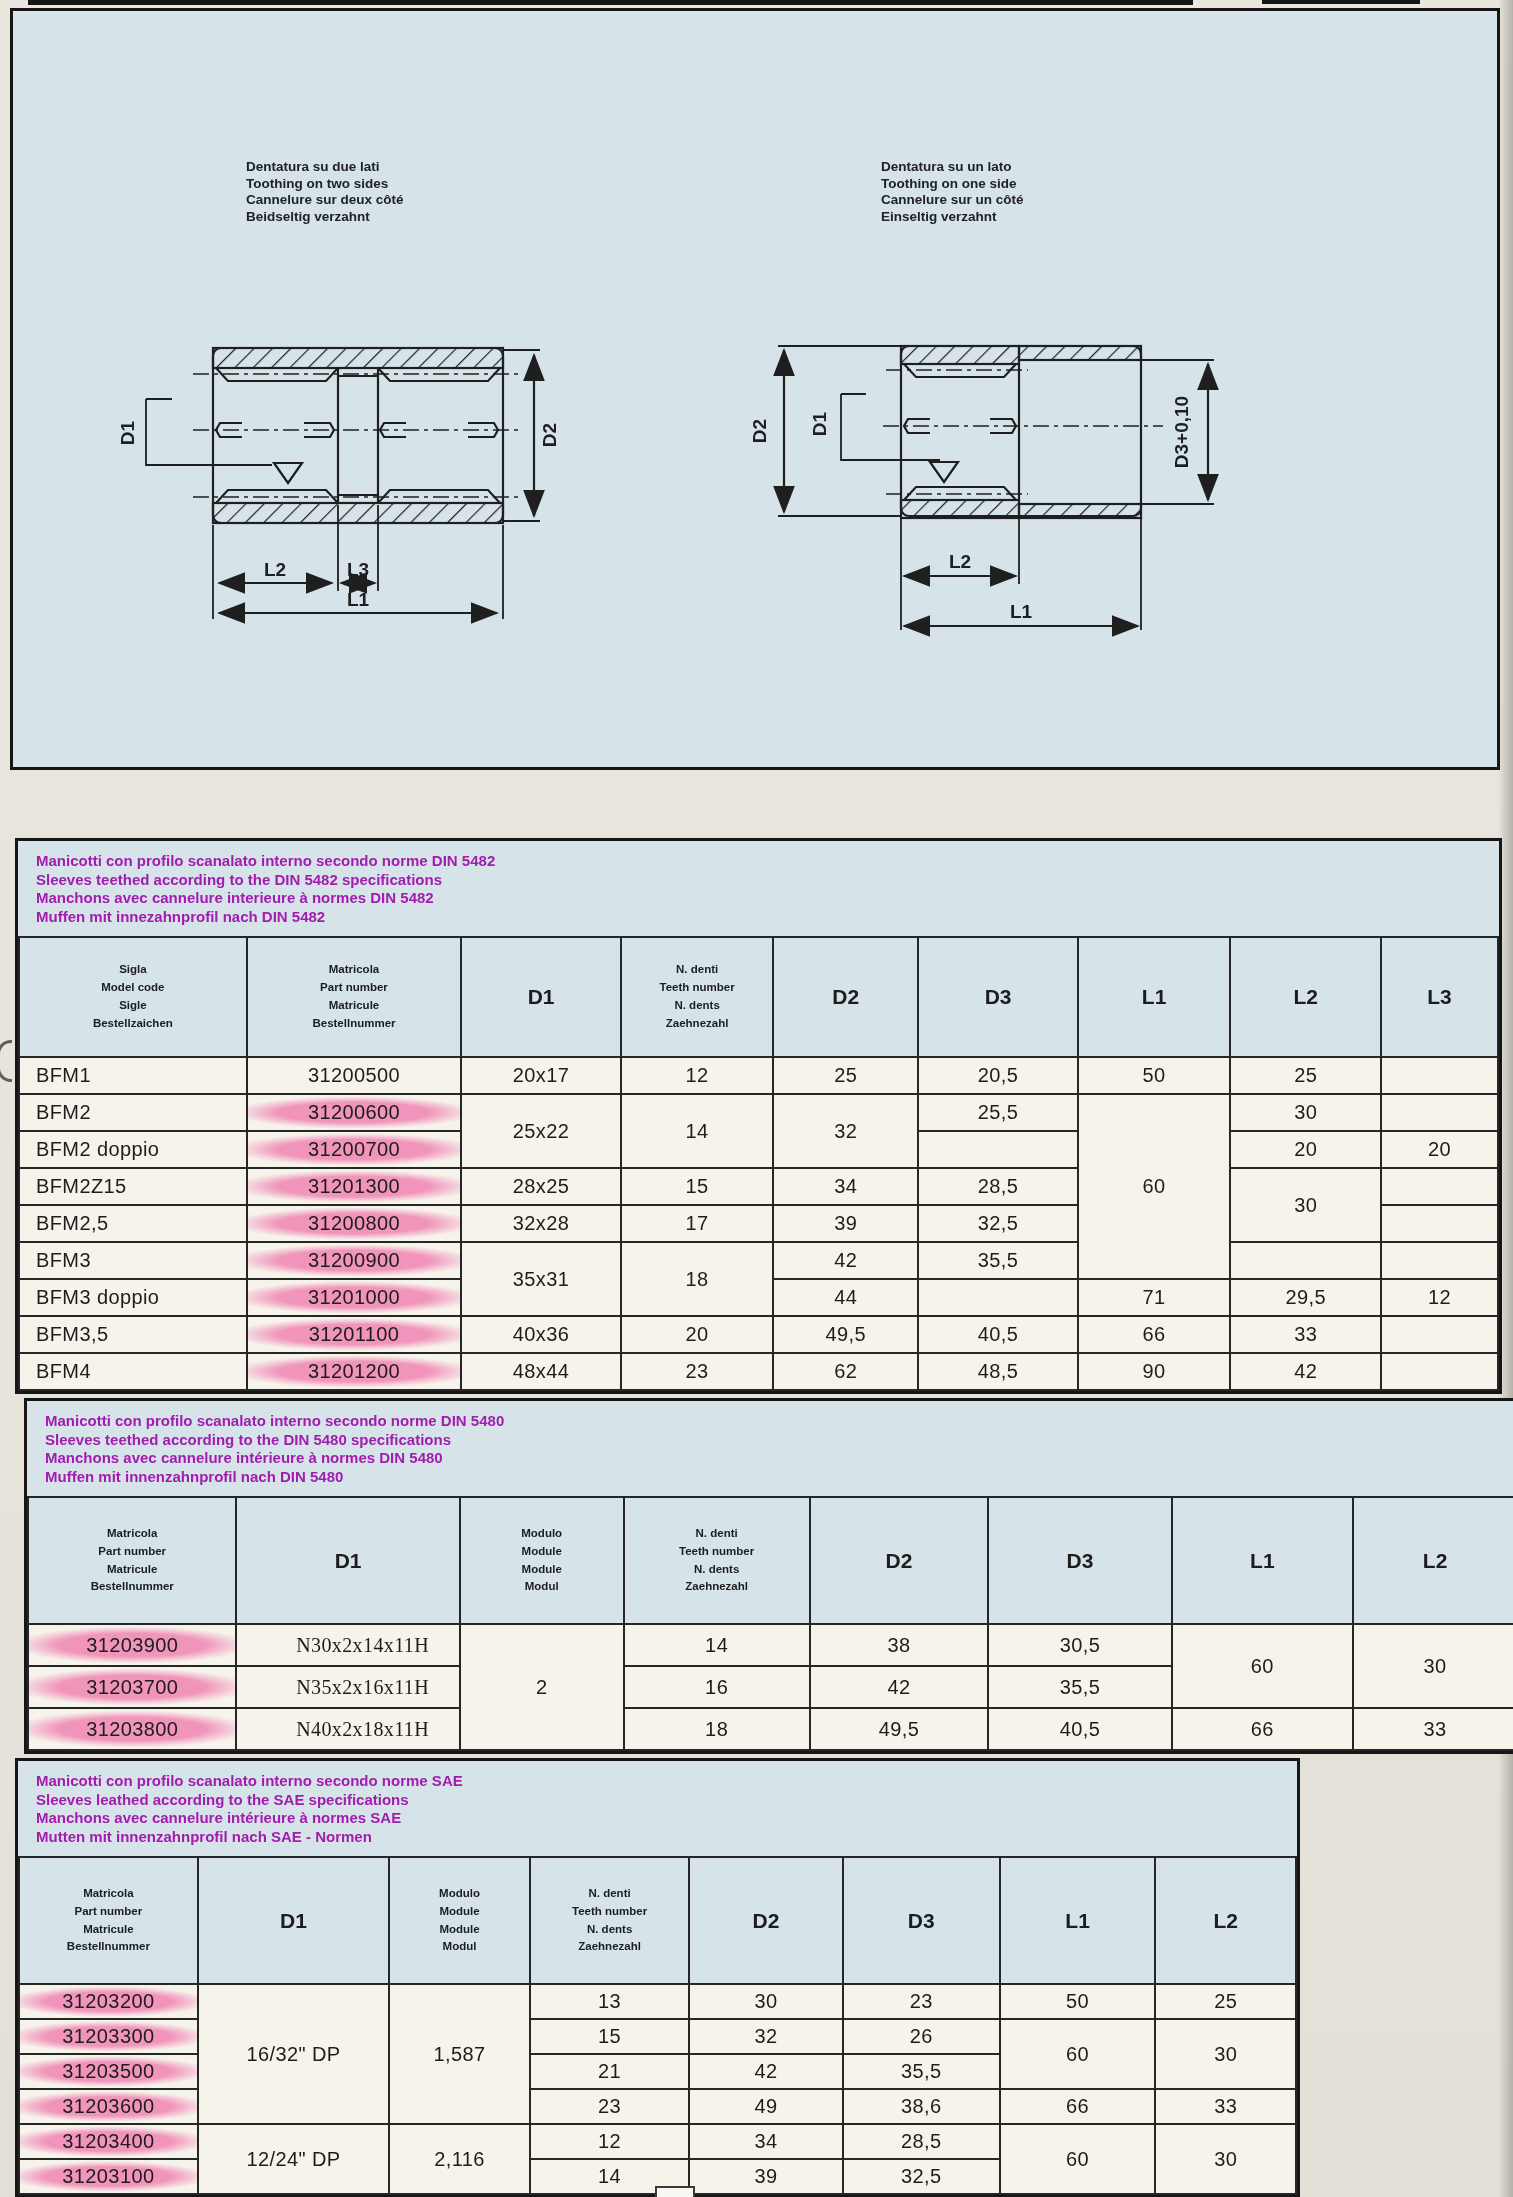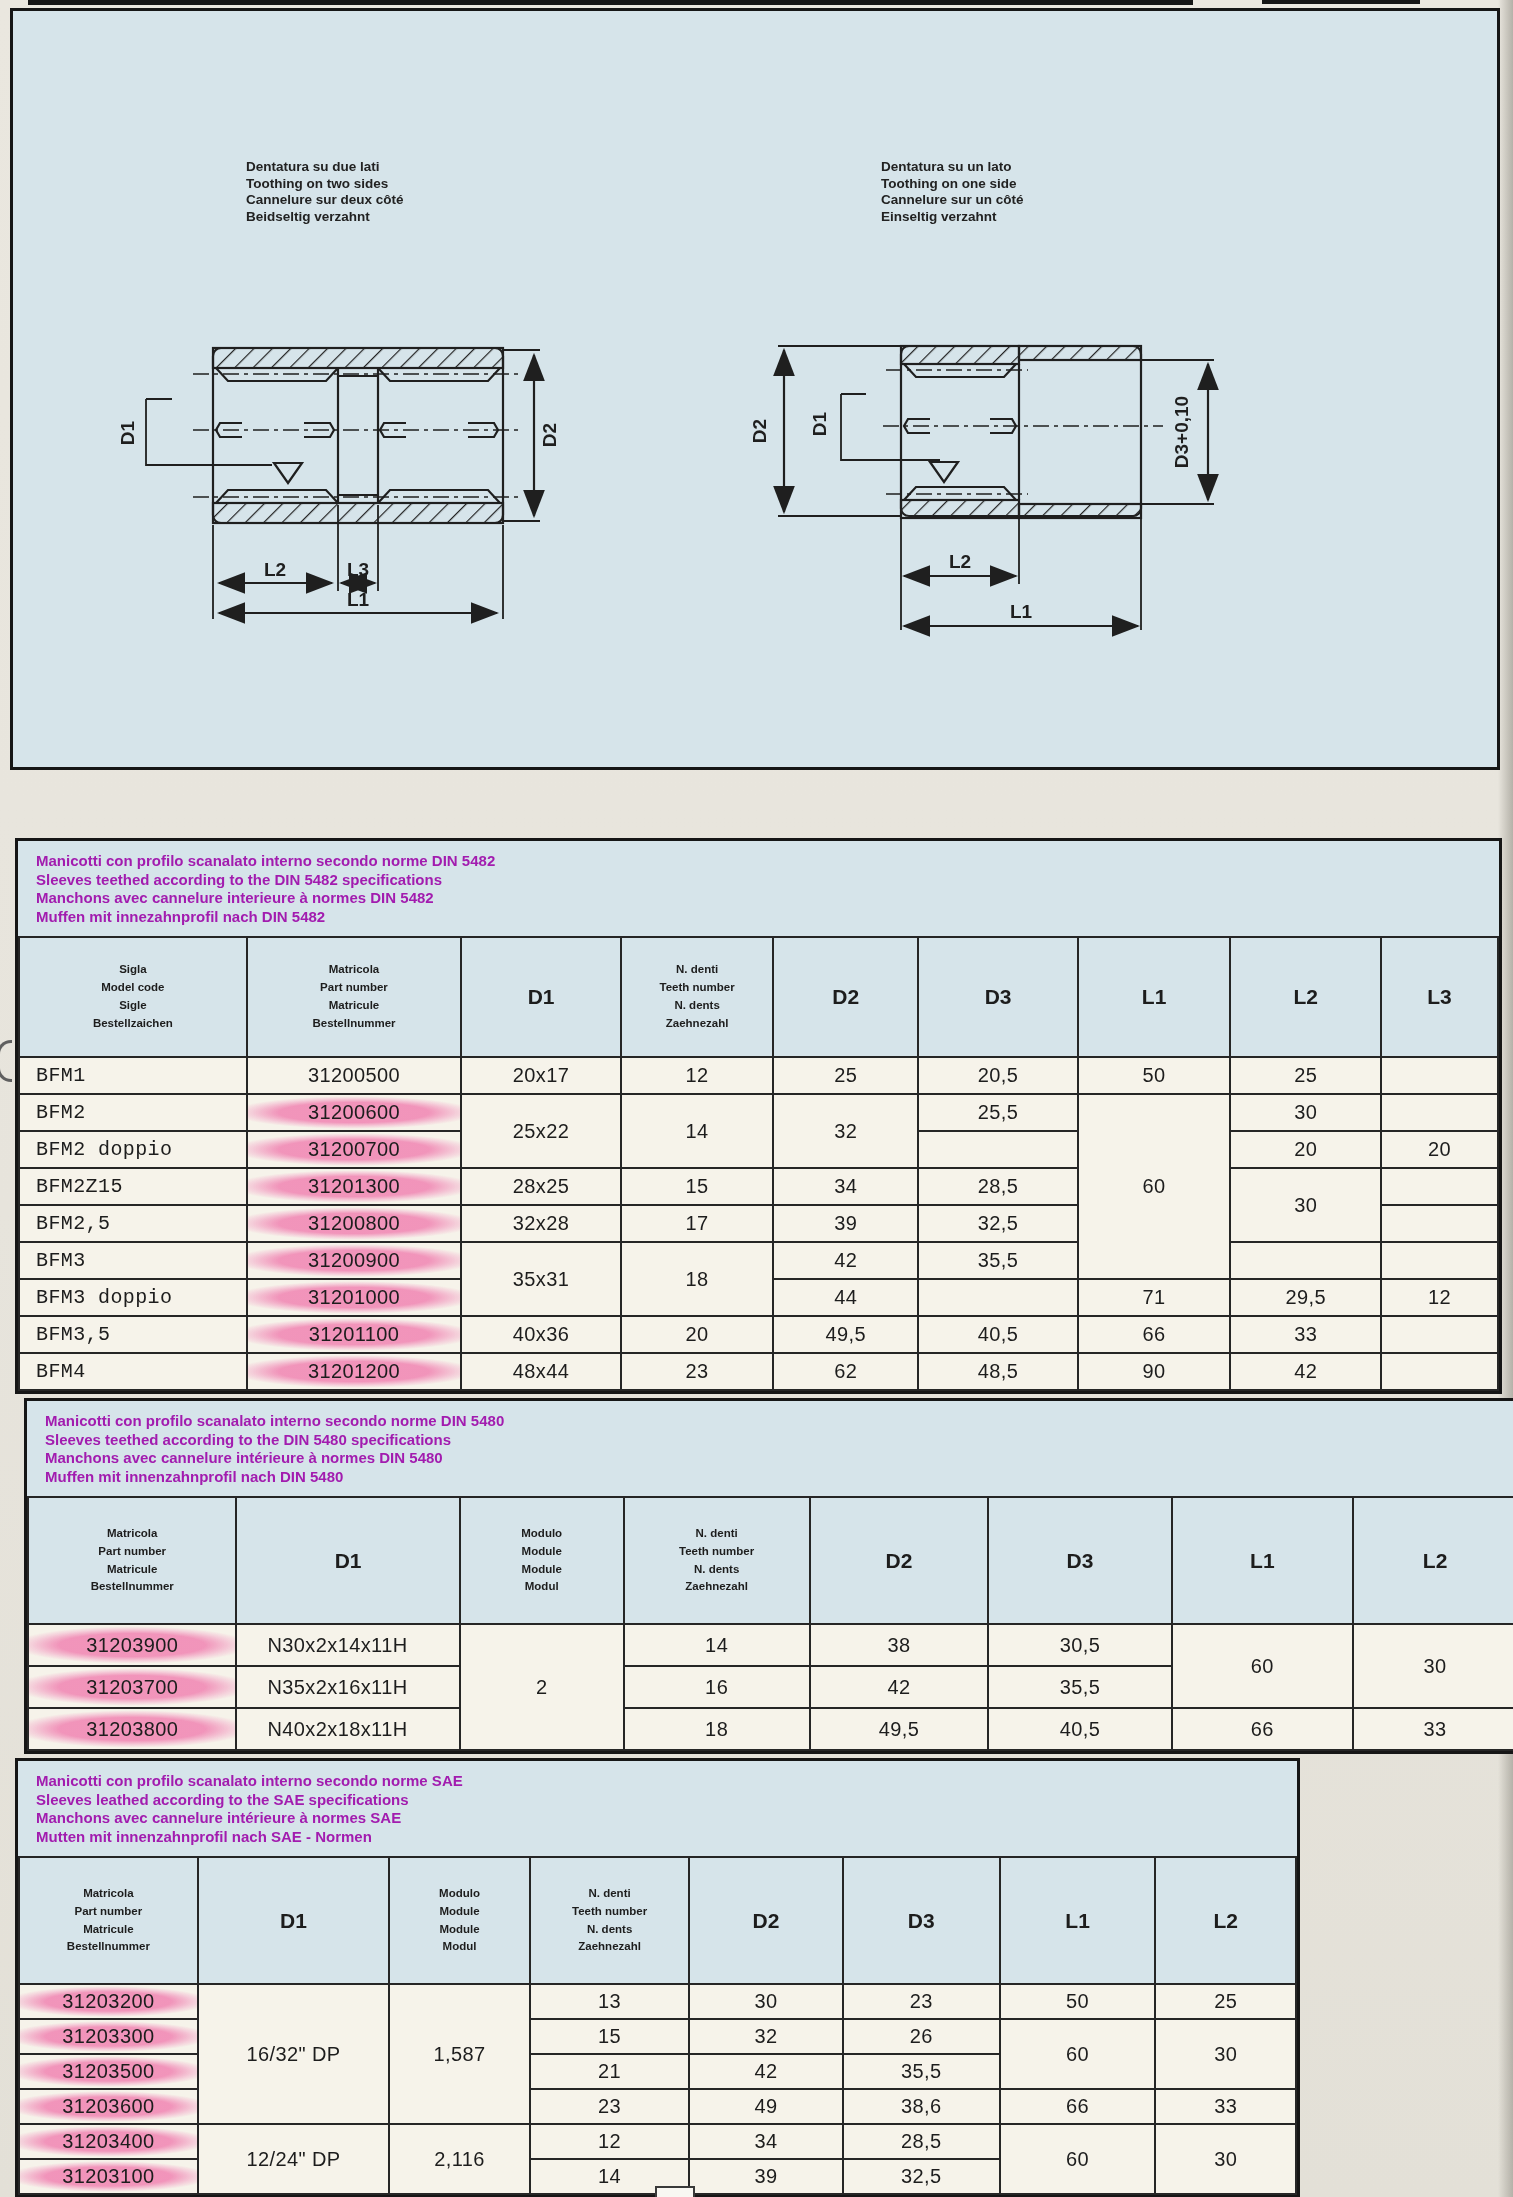--- a/index.html
+++ b/index.html
@@ -49,22 +49,22 @@
     line-height:18.5px;color:#a21caf;}
 
   table{width:100%;border-collapse:collapse;table-layout:fixed;
         border-top:2px solid #262626;}
   th,td{border:2px solid #262626;text-align:center;vertical-align:middle;
         overflow:hidden;}
   th{font-weight:bold;background:transparent;}
   th.small{font-size:11.5px;line-height:1.55;}
   th.big{font-size:21px;}
   td{background:#f6f3ea;font-size:20px;letter-spacing:.4px;}
-  td.left{text-align:left;padding-left:16px;font-family:Liberation Mono, monospace;}
-  td.dleft{text-align:left;padding-left:30px;}
+  td.left{text-align:left;padding-left:16px;}
+  td.dleft{text-align:center;padding-left:30px;font-family:Liberation Serif, serif;}
   .t1 th{height:116px;} .t1 td{height:33px;}
   .t2 th{height:123px;} .t2 td{height:38px;margin-left:36px;}
   .t3 th{height:123px;} .t3 td{height:31px;}
   .hl{background-image:radial-gradient(ellipse 74% 60% at 50% 50%,
       rgba(240,132,178,.85) 48%,rgba(243,166,200,.45) 66%,rgba(243,166,200,0) 78%);}
 
   
   svg text{font-family:"Liberation Sans",sans-serif;font-size:19px;font-weight:bold;fill:#1f1f1f;}
 </style>
 </head>

